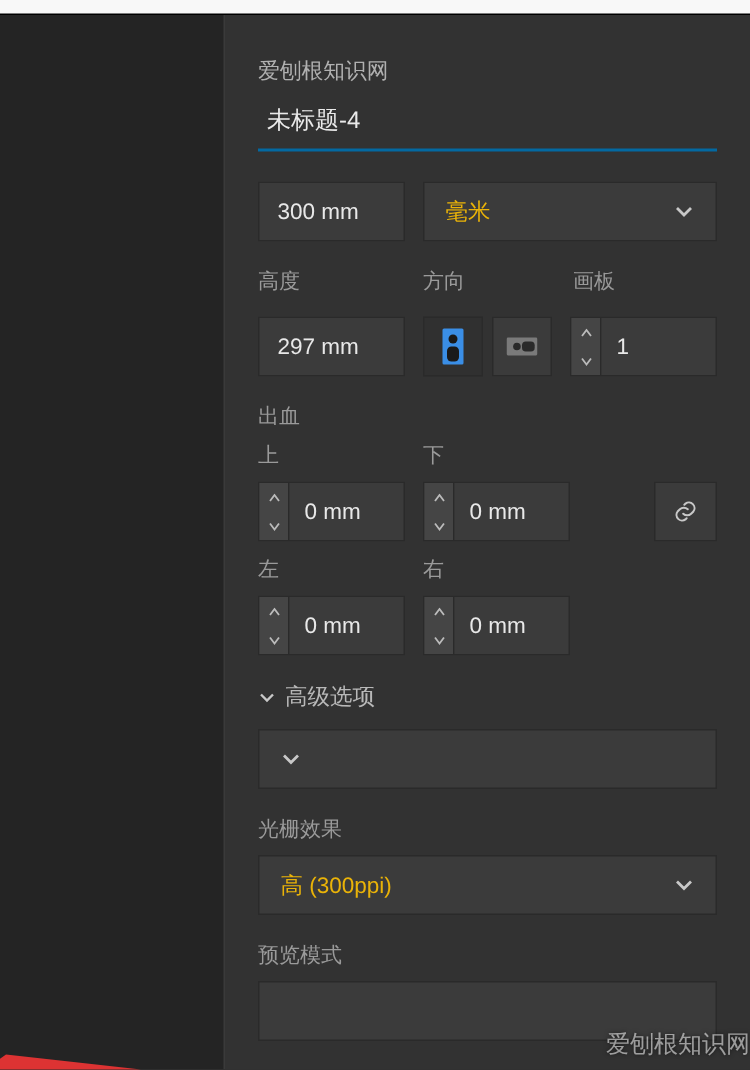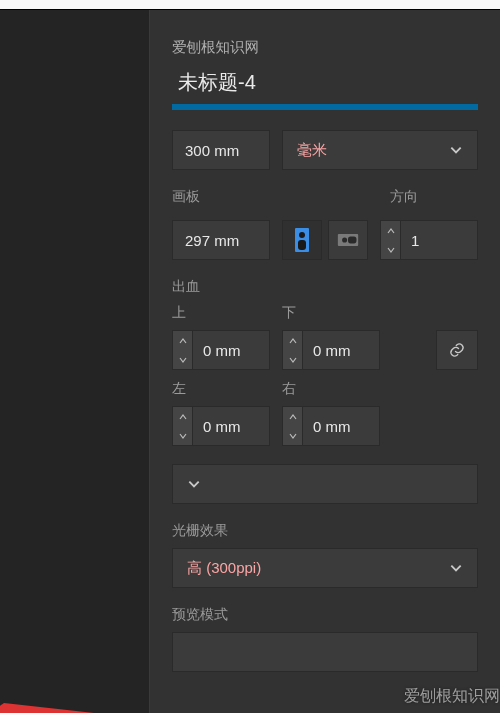--- a/index.html
+++ b/index.html
@@ -37,24 +37,24 @@
   }
   .small-label {
     color: #9a9a9a;
     font-size: 14px;
     margin-bottom: 8px;
   }
   .title-input {
     background: transparent;
     border: none;
     color: #eaeaea;
-    font-size: 20px;
+    font-size: 16px;
     padding: 4px 6px 10px 6px;
     width: 100%;
-    border-bottom: 6px solid #0369a1;
+    border-bottom: 2px solid #0369a1;
     margin-bottom: 20px;
   }
   .row { display: flex; gap: 12px; margin-bottom: 18px; align-items: flex-end;}
   .col { display: flex; flex-direction: column; }
   .field-box {
     background: #3b3b3b;
     border: 1px solid #2a2a2a;
     height: 40px;
     display: flex;
     align-items: center;
@@ -64,21 +64,21 @@
   }
   .w-width { width: 98px; }
   .dropdown {
     background: #3b3b3b;
     border: 1px solid #2a2a2a;
     height: 40px;
     display: flex;
     align-items: center;
     justify-content: space-between;
     padding: 0 14px;
-    color: #fca5a5;
+    color: #eab308;
     font-size: 15px;
     flex: 1;
     cursor: pointer;
   }
   .dropdown.full { width: 100%; }
   .chev { width: 14px; height: 14px; }
   .chev svg { width: 100%; height: 100%; display:block; }
   .stepper-box {
     background: #3b3b3b;
     border: 1px solid #2a2a2a;
@@ -175,25 +175,28 @@
         <span class="chev">
           <svg viewBox="0 0 12 12">
               <path d="M2 4l4 4 4-4" stroke="#c8c8c8" stroke-width="1.6" fill="none"></path>
             </svg>
         </span>
       </div>
     </div>
 
     
     <div class="row" style="margin-bottom:6px; gap:12px;">
+      <div class="col" style="width:98px;">
+        <div class="small-label">高度</div>
+      </div>
+      <div class="col" style="width:88px;">
+        <div class="small-label">方向</div>
+      </div>
       <div class="col" style="flex:1;">
         <div class="small-label">画板</div>
-      </div>
-      <div class="col" style="width:88px;">
-        <div class="small-label">方向</div>
       </div>
     </div>
     <div class="row">
       <div class="field-box w-width">
         <span>297 mm</span>
       </div>
       <div class="orient-group">
         <div class="orient-btn active">
           <svg viewBox="0 0 22 26">
               <rect x="4" y="1" width="14" height="24" rx="1" fill="#3a8ee6"></rect>
@@ -308,20 +311,26 @@
                   <path d="M1 1l3 4 3-4" stroke="#bbb" stroke-width="1.2" fill="none"></path>
                 </svg>
               </div>
           </div>
           <span class="stepper-val">0 mm</span>
         </div>
       </div>
     </div>
 
     
+    <div class="adv-toggle">
+      <svg viewBox="0 0 12 12">
+          <path d="M2 4l4 4 4-4" stroke="#c8c8c8" stroke-width="1.6" fill="none"></path>
+        </svg>
+      <span>高级选项</span>
+    </div>
 
     <div class="dropdown full" style="margin-bottom:18px;">
       <span class="chev">
           <svg viewBox="0 0 12 12">
             <path d="M2 4l4 4 4-4" stroke="#c8c8c8" stroke-width="1.6" fill="none"></path>
           </svg>
         </span>
     </div>
 
     <div class="small-label">光栅效果</div>

